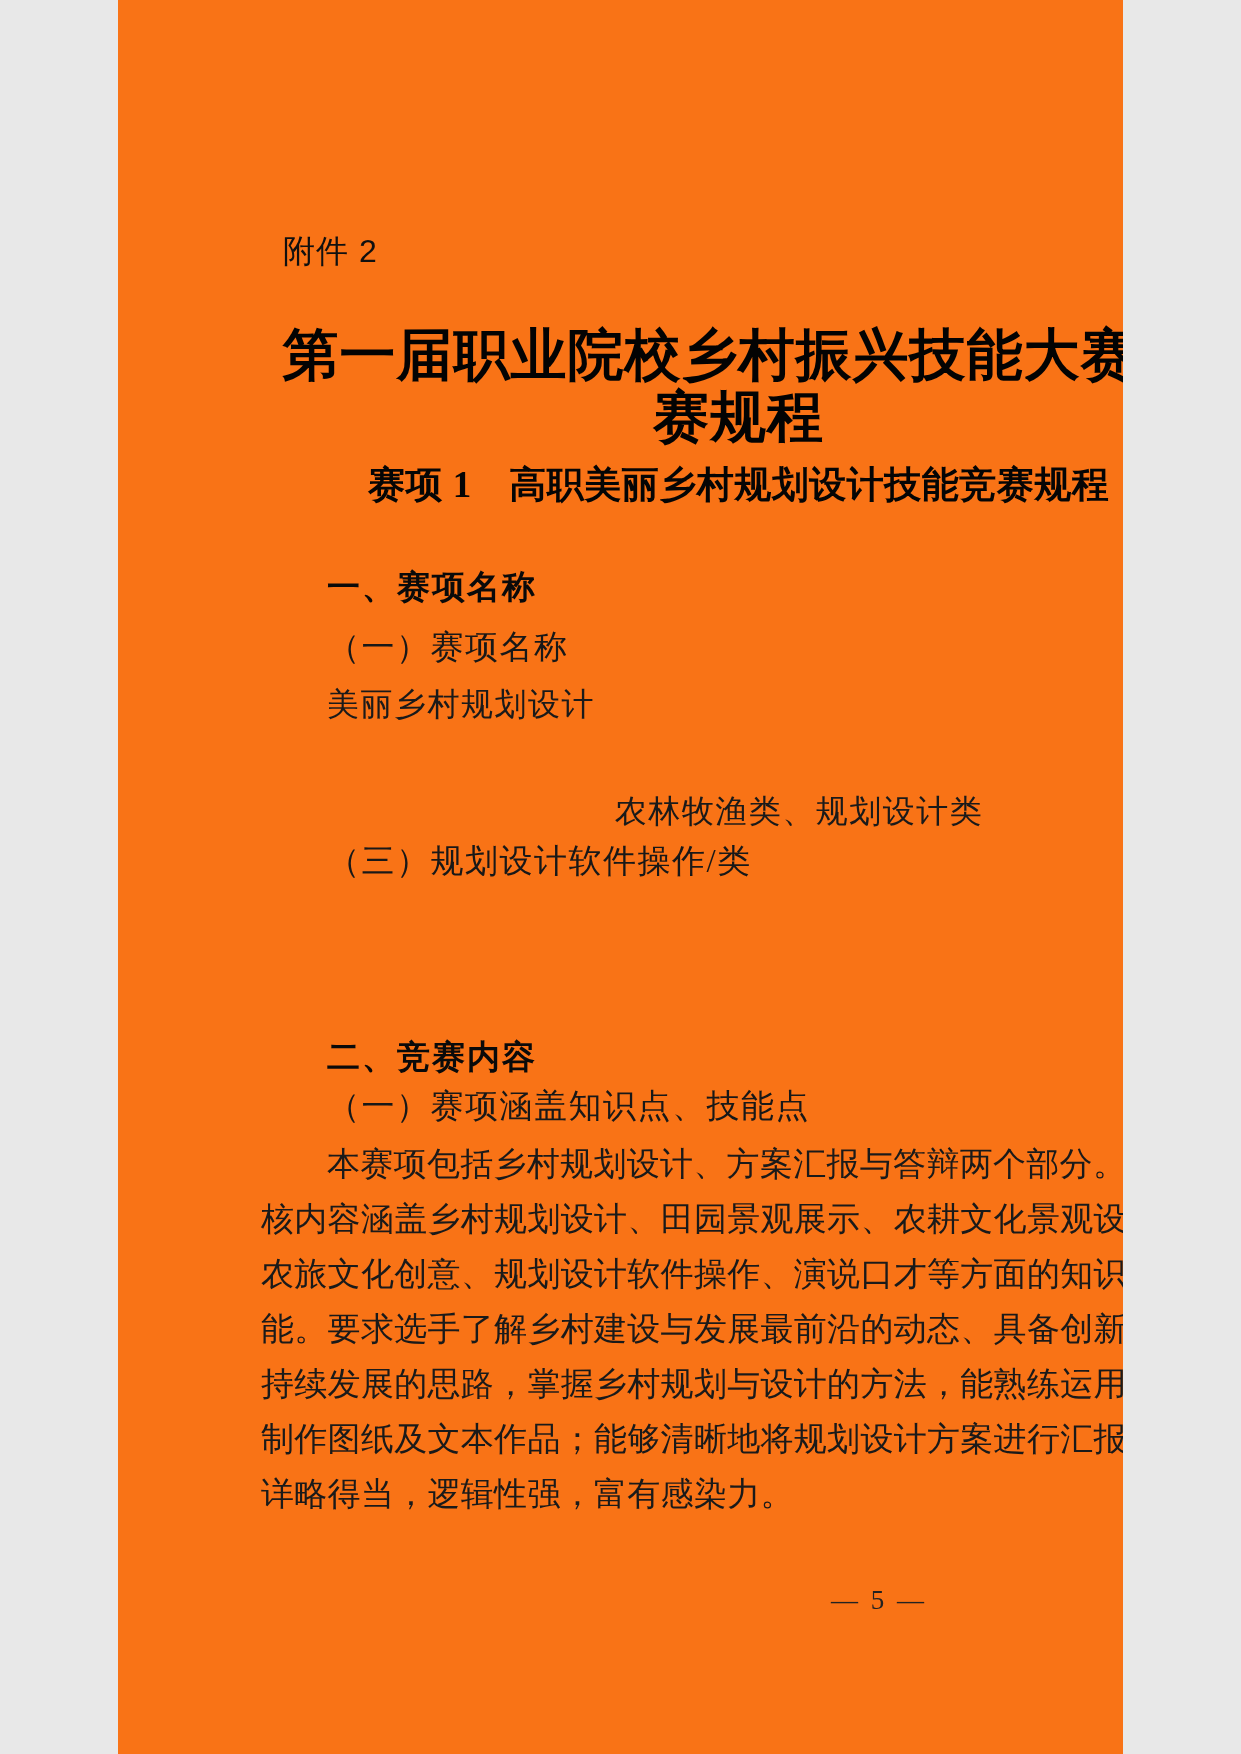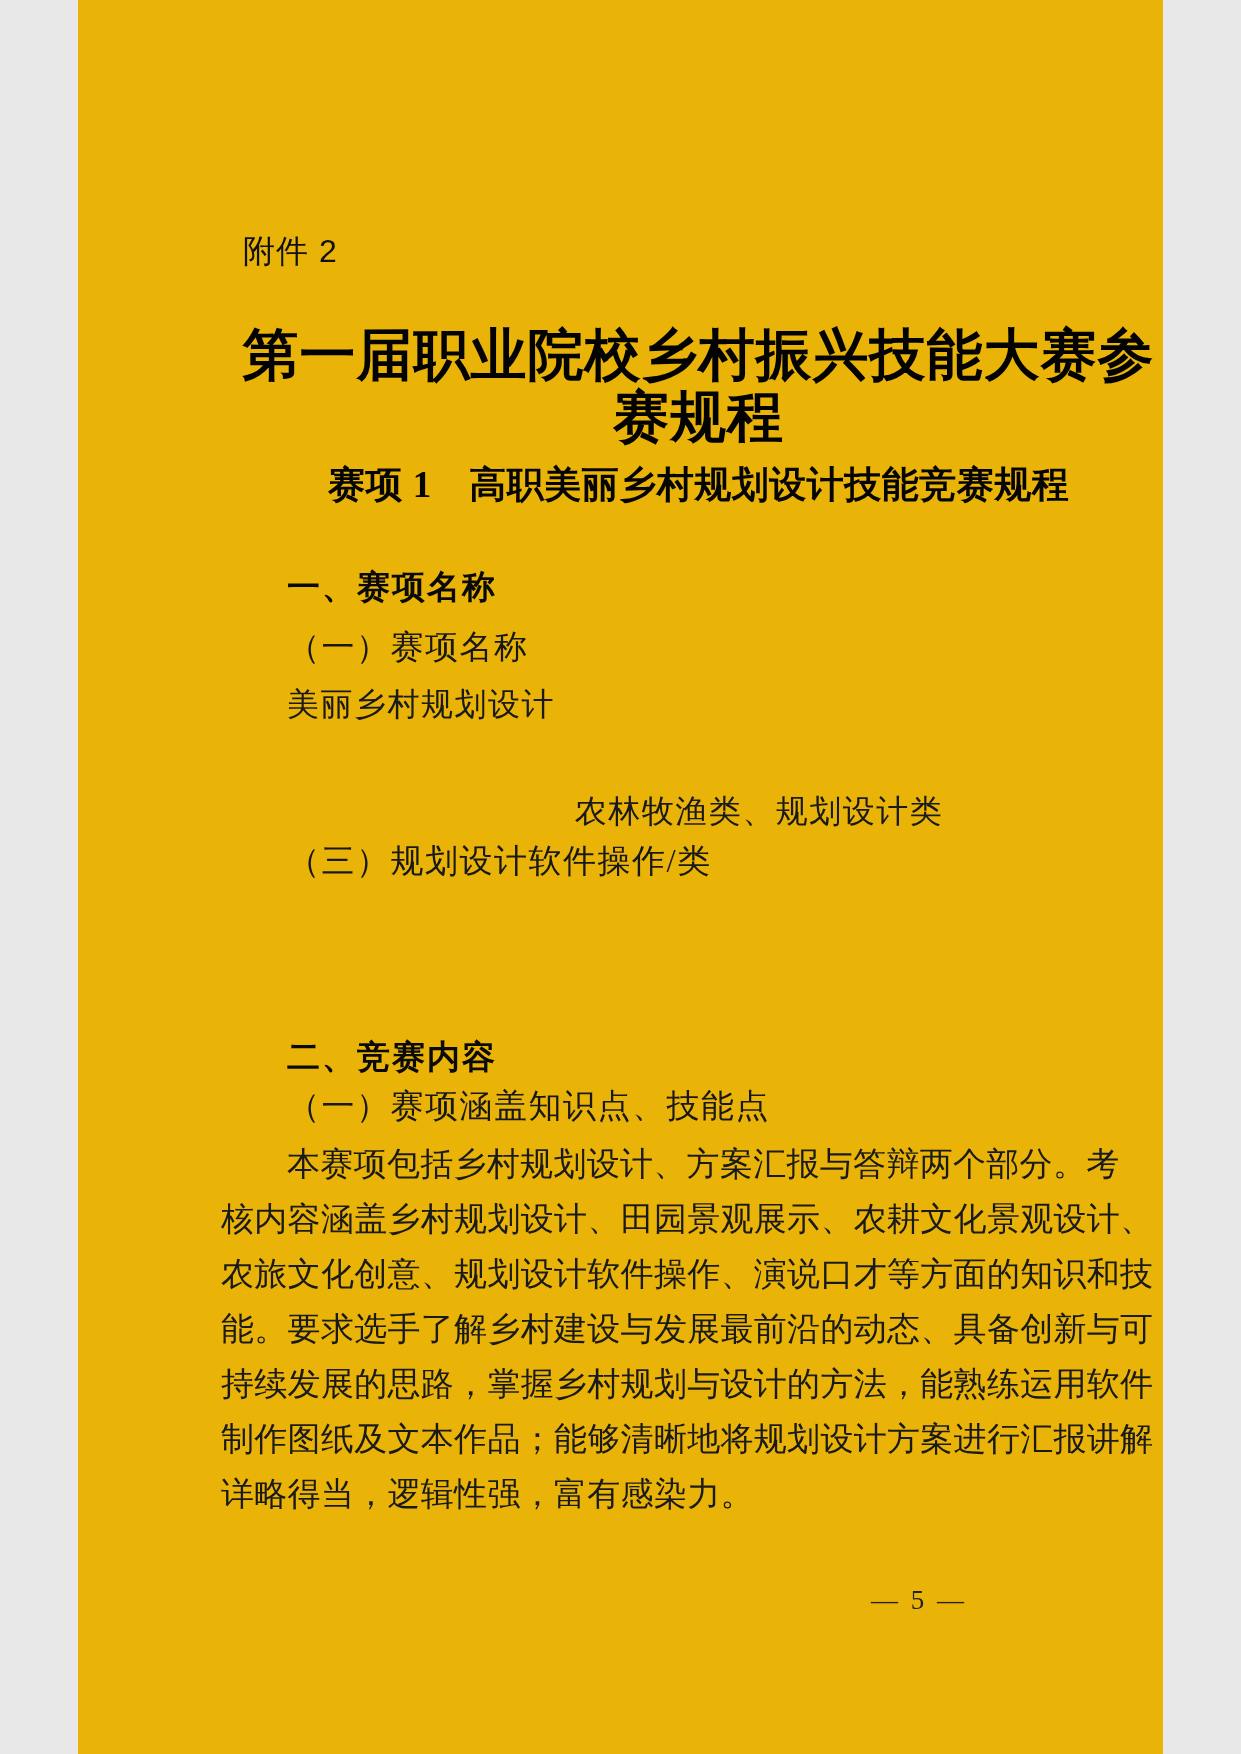--- a/index.html
+++ b/index.html
@@ -1,21 +1,21 @@
 <!DOCTYPE html>
 <html><head>
 <meta charset="utf-8">
 <style>
   html, body { margin: 0; padding: 0; background: #e8e8e8; }
   .page {
     position: relative;
-    width: 1085px;
+    width: 1005px;
     height: 1754px;
     margin: 0 auto;
-    background: #eab308;
+    background: #f97316;
     overflow: hidden;
     color: #141414;
   }
   .abs { position: absolute; left: 143px; width: 1010px; }
   .serif { font-family: "Liberation Serif", "DejaVu Serif", serif; }
   .sans  { font-family: "Liberation Sans", "DejaVu Sans", sans-serif; }
 
   .attachment-label {
     left: 165px;
     top: 231px;

